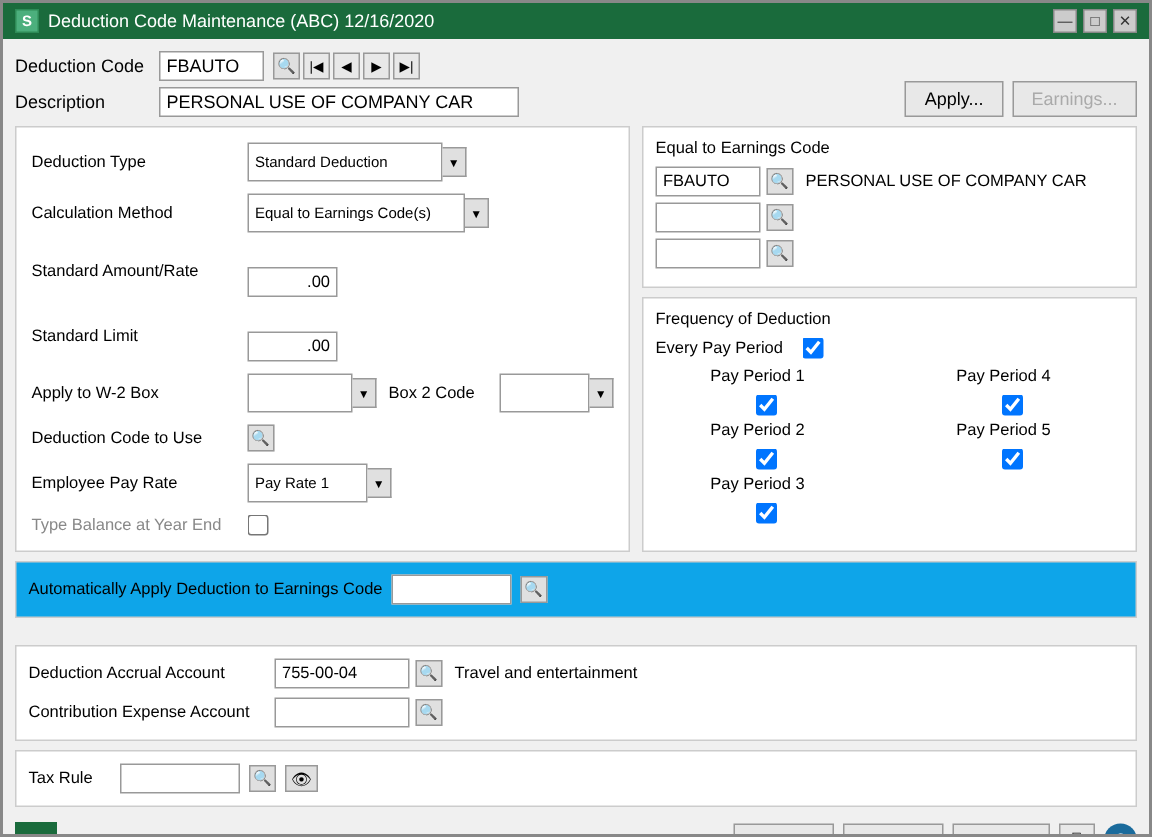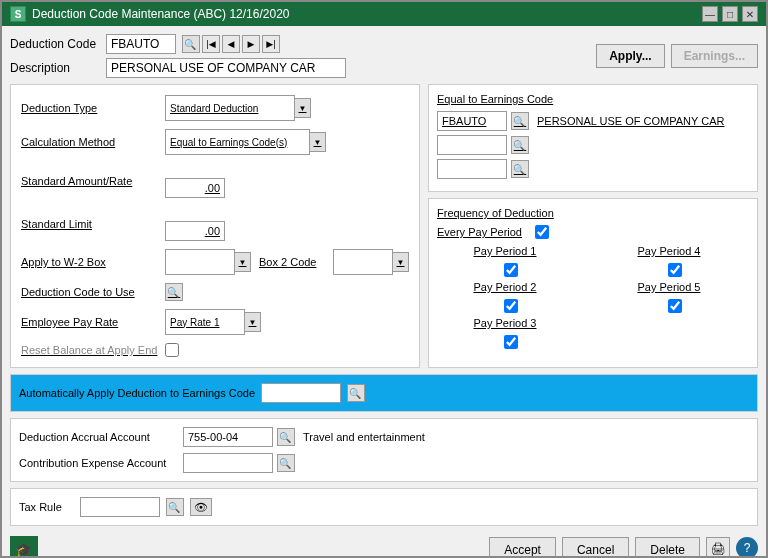--- a/index.html
+++ b/index.html
@@ -66,21 +66,21 @@
       padding: 8px;
       display: flex;
       flex-direction: column;
       gap: 6px;
       overflow: hidden;
     }
 
     
     .header-row {
       display: flex;
-      align-items: center;
+      align-items: flex-end;
       justify-content: space-between;
     }
 
     .header-left {
       display: flex;
       flex-direction: column;
       gap: 4px;
     }
 
     .field-row {
@@ -126,32 +126,30 @@
       gap: 6px;
     }
 
     .action-btn {
       background: #e8e8e8;
       border: 1px solid #999;
       padding: 3px 12px;
       cursor: pointer;
       font-size: 12px;
       height: 24px;
-      font-weight: bold;
     }
 
     .action-btn:disabled {
       color: #aaa;
     }
 
     .main-grid {
       display: flex;
       gap: 8px;
       flex: 1;
-      text-decoration: underline;
     }
 
     .left-panel {
       background: white;
       border: 1px solid #ccc;
       padding: 10px;
       flex: 0 0 320px;
       display: flex;
       flex-direction: column;
       gap: 8px;
@@ -324,20 +322,21 @@
       gap: 6px;
     }
 
     .account-section {
       background: white;
       border: 1px solid #ccc;
       padding: 8px;
       display: flex;
       flex-direction: column;
       gap: 6px;
+      margin-top: 12px;
     }
 
     .tax-section {
       background: white;
       border: 1px solid #ccc;
       padding: 8px;
       display: flex;
       align-items: center;
       gap: 6px;
     }
@@ -509,21 +508,21 @@
 
         <div class="form-row">
           <span class="form-label">Employee Pay Rate</span>
           <div class="select-wrapper">
             <input class="select-input" type="text" style="width: 80px;" value="Pay Rate 1">
             <div class="select-arrow">▼</div>
           </div>
         </div>
 
         <div class="form-row">
-          <span class="form-label-gray">Reset Balance at Apply End</span>
+          <span class="form-label-gray">Type Balance at Year End</span>
           <input type="checkbox" style="">
         </div>
 
       </div>
 
       <div class="right-panel">
 
         <div class="earnings-section">
           <div class="section-title">Equal to Earnings Code</div>
           <div class="earnings-row">

